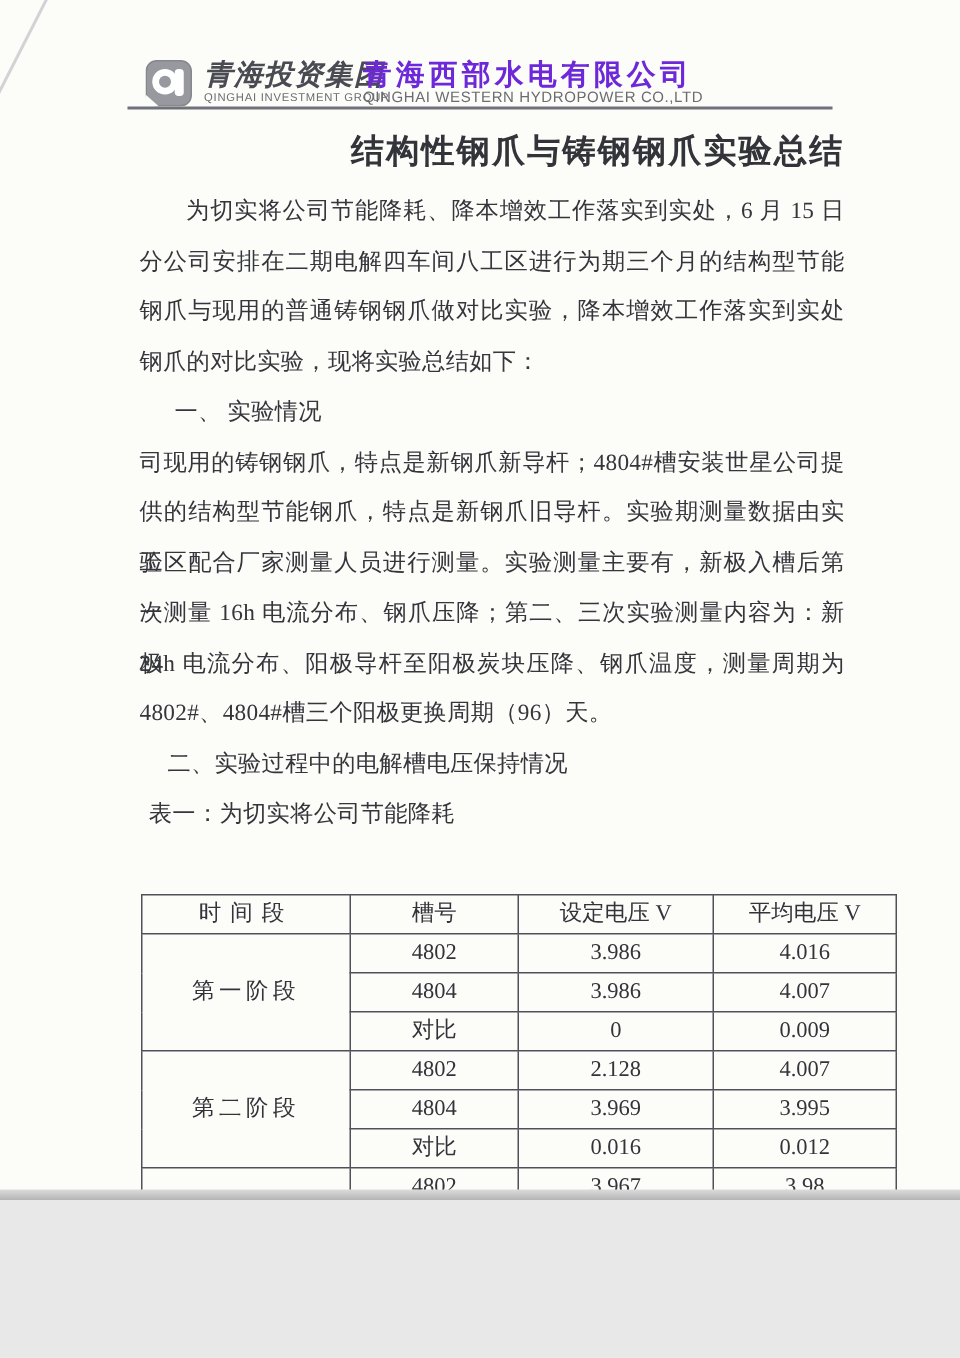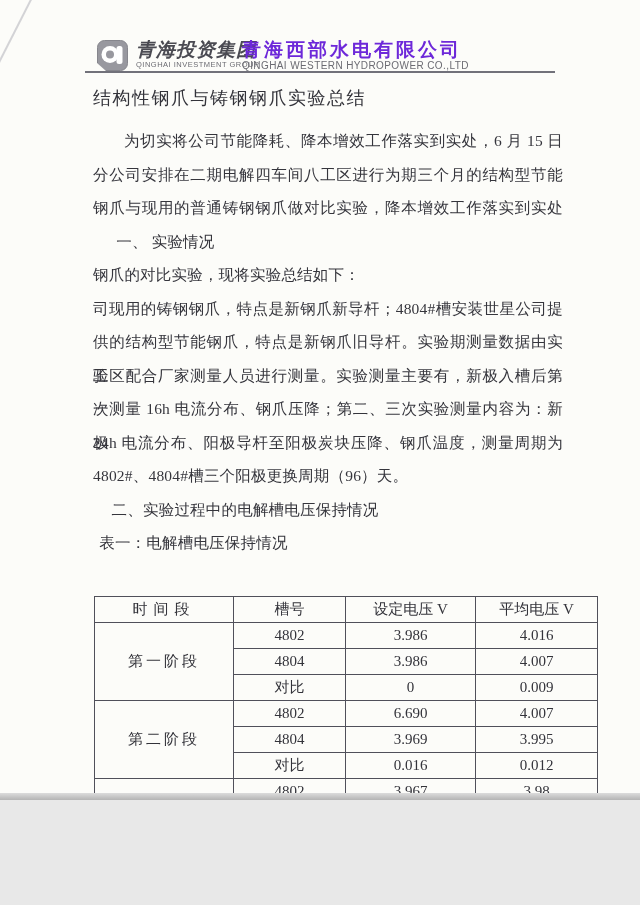--- a/index.html
+++ b/index.html
@@ -39,21 +39,21 @@
   }
   .co-en {
     position:absolute; left:242px; top:60px;
     font-family:"Liberation Sans","DejaVu Sans",sans-serif;
     font-size:10px; letter-spacing:.4px; color:#6b6b72;
   }
   .rule { position:absolute; left:85px; top:71px; width:470px; height:2px; background:#71717a; }
   
   .title {
     position:absolute; left:93px; top:86px; width:470px;
-    text-align:left; font-size:18px; font-weight:normal; letter-spacing:1.5px;
+    text-align:right; font-size:22px; font-weight:bold; letter-spacing:1.5px;
     color:#33333a;
   }
   
   .body { position:absolute; left:93px; top:124px; width:470px; font-size:15.5px; }
   .ln { height:33.5px; line-height:33.5px; white-space:nowrap; letter-spacing:.2px;font-family:Liberation Serif, serif; }
   .ln.j { white-space:normal; text-align:justify; text-align-last:justify; }
   .ind2  { text-indent:2em; }
   .ind15 { text-indent:1.5em; }
   .ind12 { text-indent:1.2em; }
   .ind04 { text-indent:.4em; }
@@ -94,30 +94,30 @@
     <div class="co-en">QINGHAI WESTERN HYDROPOWER CO.,LTD</div>
     <div class="rule"></div>
   </div>
 
   <h1 class="title">结构性钢爪与铸钢钢爪实验总结</h1>
 
   <div class="body">
     <div class="ln j ind2">为切实将公司节能降耗、降本增效工作落实到实处，6 月 15 日</div>
     <div class="ln j">分公司安排在二期电解四车间八工区进行为期三个月的结构型节能</div>
     <div class="ln j">钢爪与现用的普通铸钢钢爪做对比实验，降本增效工作落实到实处</div>
+    <div class="ln">钢爪的对比实验，现将实验总结如下：</div>
     <div class="ln ind15">一、 实验情况</div>
-    <div class="ln">钢爪的对比实验，现将实验总结如下：</div>
     <div class="ln j">司现用的铸钢钢爪，特点是新钢爪新导杆；4804#槽安装世星公司提</div>
     <div class="ln j">供的结构型节能钢爪，特点是新钢爪旧导杆。实验期测量数据由实验</div>
     <div class="ln j">工区配合厂家测量人员进行测量。实验测量主要有，新极入槽后第一</div>
     <div class="ln j">次测量 16h 电流分布、钢爪压降；第二、三次实验测量内容为：新极</div>
     <div class="ln j">24h 电流分布、阳极导杆至阳极炭块压降、钢爪温度，测量周期为</div>
     <div class="ln">4802#、4804#槽三个阳极更换周期（96）天。</div>
     <div class="ln ind12">二、实验过程中的电解槽电压保持情况</div>
-    <div class="ln ind04">表一：电解槽电压保持情况</div>
+    <div class="ln ind04">表一：为切实将公司节能降耗</div>
   </div>
 
   <table class="vtable">
     <colgroup>
       <col style="width:139px">
         <col style="width:112px">
         <col style="width:130px">
         <col style="width:122px">
     </colgroup>
     <thead>
@@ -141,21 +141,21 @@
         <td>4.007</td>
       </tr>
       <tr>
         <td>对比</td>
         <td>0</td>
         <td>0.009</td>
       </tr>
       <tr>
         <td class="phase-cell" rowspan="3">第二阶段</td>
         <td>4802</td>
-        <td>6.690</td>
+        <td>2.128</td>
         <td>4.007</td>
       </tr>
       <tr>
         <td>4804</td>
         <td>3.969</td>
         <td>3.995</td>
       </tr>
       <tr>
         <td>对比</td>
         <td>0.016</td>

